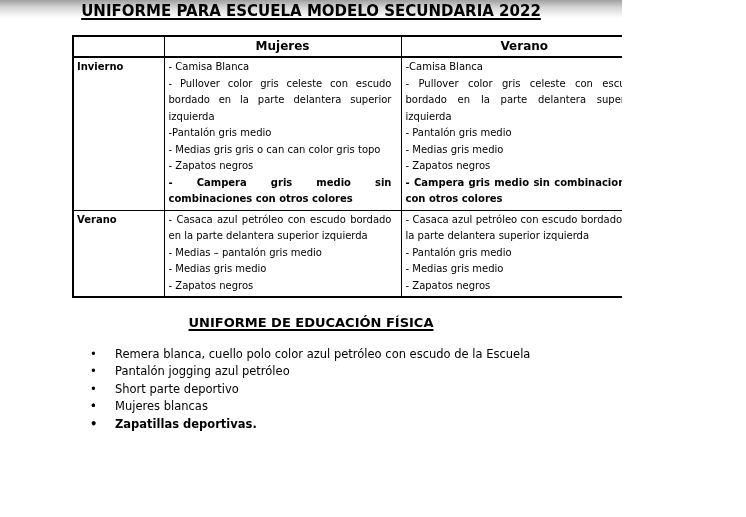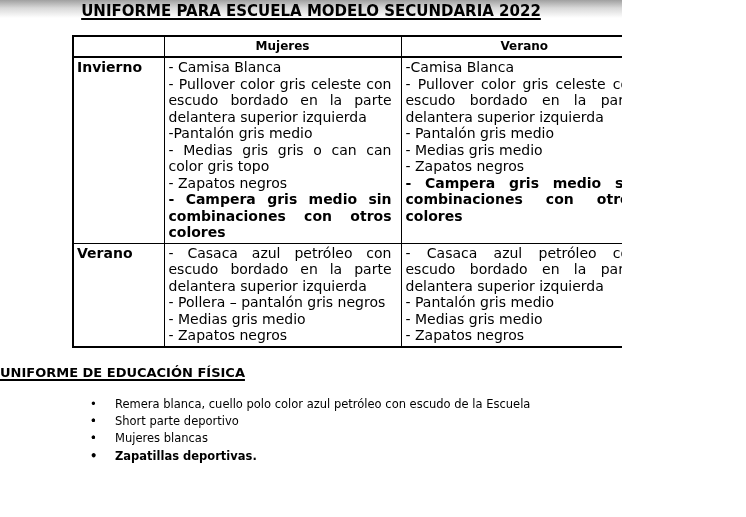--- a/index.html
+++ b/index.html
@@ -41,21 +41,21 @@
     z-index: 1;
     margin: 14px 0 0 72px;
     border-collapse: collapse;
     table-layout: fixed;
     width: 575px;
     border: 2px solid #000;
   }
   .uniform-table th, .uniform-table td {
     border: 1px solid #000;
     vertical-align: top;
-    font-size: 14px;
+    font-size: 10px;
   }
   .uniform-table thead th {
     border-bottom: 2px solid #000;
     font-weight: bold;
     text-align: center;
     font-size: 12px;
     line-height: 15px;
     padding: 2px 16px;
   }
   .row-label {
@@ -69,21 +69,21 @@
   }
   .cell-item {
     text-align: justify;
     line-height: 16.5px;
   }
   .bold {
     font-weight: bold;
   }
   .section-title {
     margin: 16px 0 0 0;
-    text-align: left;
+    text-align: center;
     font-size: 13px;
     line-height: 18px;
     font-weight: bold;
     text-decoration: underline;
     text-decoration-thickness: 1.5px;
     text-underline-offset: 2px;
   }
   .pe-list {
     margin: 14px 0 0 0;
     padding-left: 90px;
@@ -139,38 +139,38 @@
             <div class="cell-item">- Pantalón gris medio</div>
             <div class="cell-item">- Medias gris medio</div>
             <div class="cell-item">- Zapatos negros</div>
             <div class="cell-item bold">- Campera gris medio sin combinaciones con otros colores</div>
           </td>
       </tr>
       <tr>
         <td class="row-label">Verano</td>
         <td class="cell">
             <div class="cell-item">- Casaca azul petróleo con escudo bordado en la parte delantera superior izquierda</div>
-            <div class="cell-item">- Pollera – pantalón gris negros</div>
+            <div class="cell-item">- Medias – pantalón gris medio</div>
             <div class="cell-item">- Medias gris medio</div>
             <div class="cell-item">- Zapatos negros</div>
           </td>
         <td class="cell">
             <div class="cell-item">- Casaca azul petróleo con escudo bordado en la parte delantera superior izquierda</div>
             <div class="cell-item">- Pantalón gris medio</div>
             <div class="cell-item">- Medias gris medio</div>
             <div class="cell-item">- Zapatos negros</div>
           </td>
       </tr>
     </tbody>
   </table>
 
   <h2 class="section-title">UNIFORME DE EDUCACIÓN FÍSICA</h2>
 
   <div class="pe-list">
       <div class="pe-item"><span class="bullet">•</span><span class="item-text">Remera blanca, cuello polo color azul petróleo con escudo de la Escuela</span></div>
-      <div class="pe-item"><span class="bullet">•</span></div>
+      <div class="pe-item"><span class="bullet">•</span><span class="item-text">Pantalón jogging azul petróleo</span></div>
       <div class="pe-item"><span class="bullet">•</span><span class="item-text">Short parte deportivo</span></div>
       <div class="pe-item"><span class="bullet">•</span></div>
       <div class="pe-item"><span class="bullet">•</span><span class="item-text">Mujeres blancas</span></div>
       <div class="pe-item bold"><span class="bullet">•</span><span class="item-text">Zapatillas deportivas.</span></div>
     </div>
 
 </div>
 
 </body></html>

